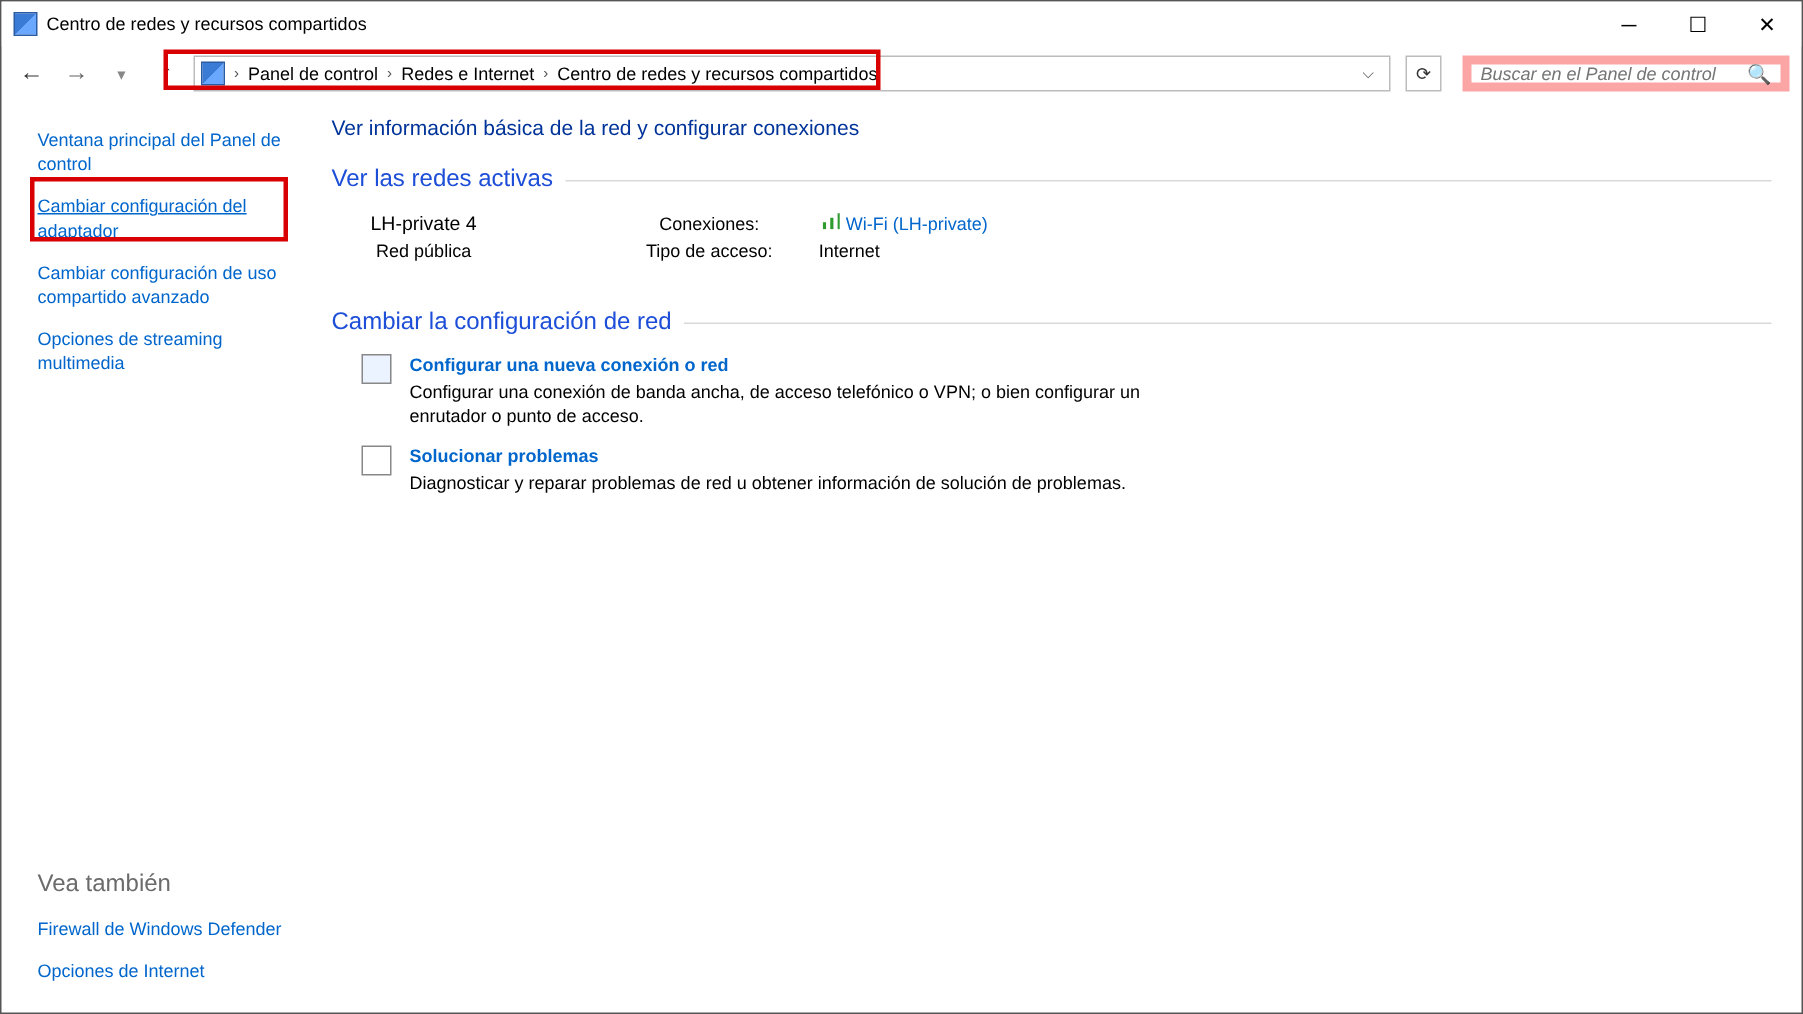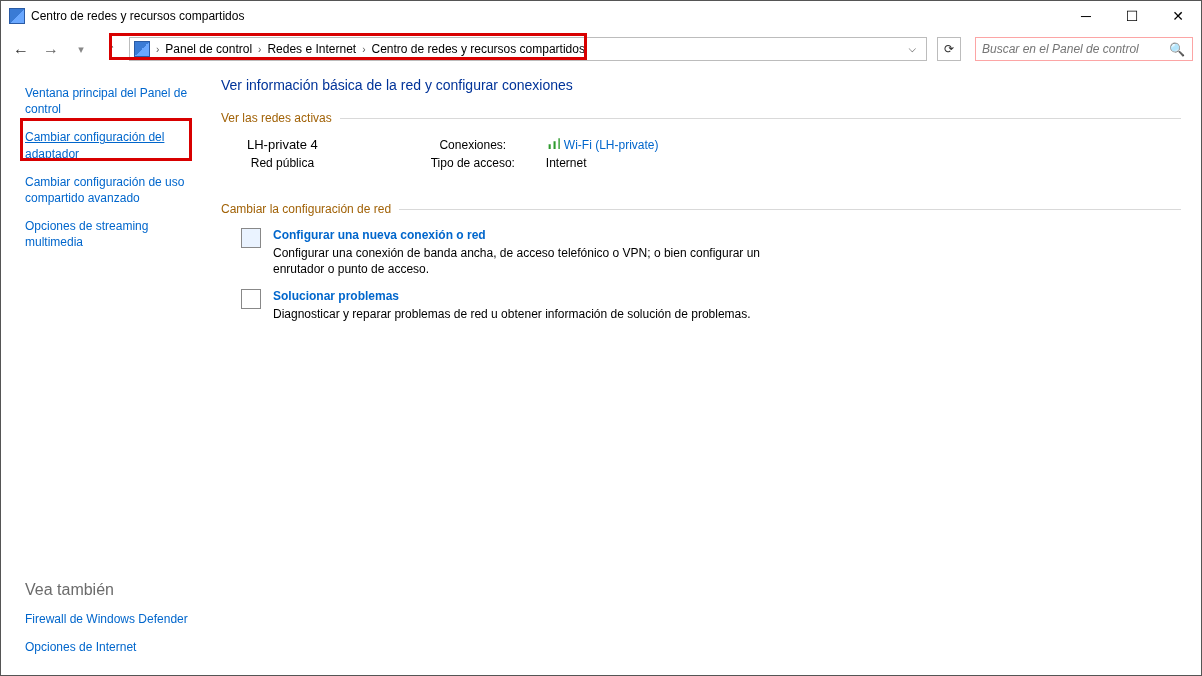--- a/index.html
+++ b/index.html
@@ -62,21 +62,21 @@
       border:1px solid #2a5ba5;
     }
     .addr-sep { color:#555; font-size:10px; padding:0 2px;}
     .addr-seg { font-size:12px; color:#000; cursor:pointer;}
     .addr-dropdown { margin-left:auto; color:#555; font-size:10px; padding:0 6px; cursor:pointer;}
     .refresh-btn {
       width: 24px; height: 24px; border:1px solid #bcbcbc; margin-left:4px;
       display:flex; align-items:center; justify-content:center; color:#333; cursor:pointer;
     }
     .searchbar {
-      width: 218px; height: 24px; border:1px solid #fca5a5; margin-left:8px;
+      width: 218px; height: 24px; border:6px solid #fca5a5; margin-left:8px;
       display:flex; align-items:center; padding:0 6px;
     }
     .searchbar input {
       flex:1; border:none; outline:none; font-size:12px; color:#555; font-style:italic;
       background: transparent;
     }
     .searchbar .search-ico { color:#555; font-size:13px; }
     
     .content {
       display:flex; height: calc(100% - 66px);
@@ -96,21 +96,21 @@
     }
     .sidebar-bottom { margin-top:auto; padding-bottom:8px; }
     .sidebar-bottom .see-also { color:#6b6b6b; font-size:16px; margin-bottom:12px; }
     .main {
       flex:1; padding: 10px 20px 10px 6px;
     }
     .main-title {
       color:#003399; font-size:14px; margin-bottom:18px; margin-left:4px;
     }
     .section-label {
-      font-size:12px; color:#a16207; margin-left:4px;
+      font-size:16px; color:#1d4ed8; margin-left:4px;
     }
     .section-hr {
       flex:1; border:none; border-top:1px solid #d9d9d9; margin-left:8px;
     }
     .section-head { display:flex; align-items:center; margin-bottom:12px; }
     .network-block {
       display:flex; gap:100px; margin-left:30px; margin-bottom:28px;text-align:center;
     }
     .net-left .net-name { font-size:13px; color:#000; font-weight:400; margin-bottom:4px;}
     .net-left .net-type { font-size:12px; color:#000; }

